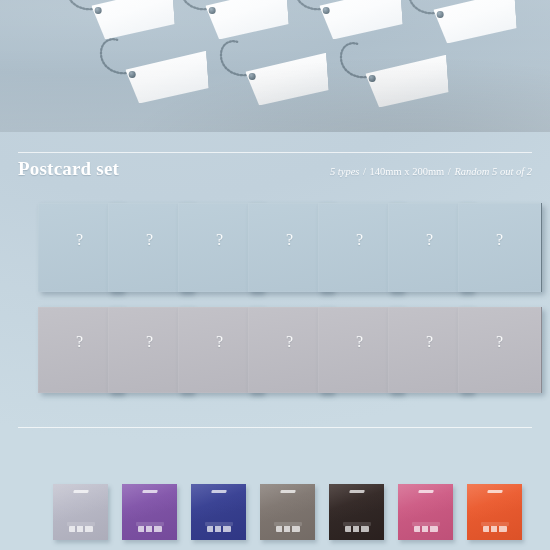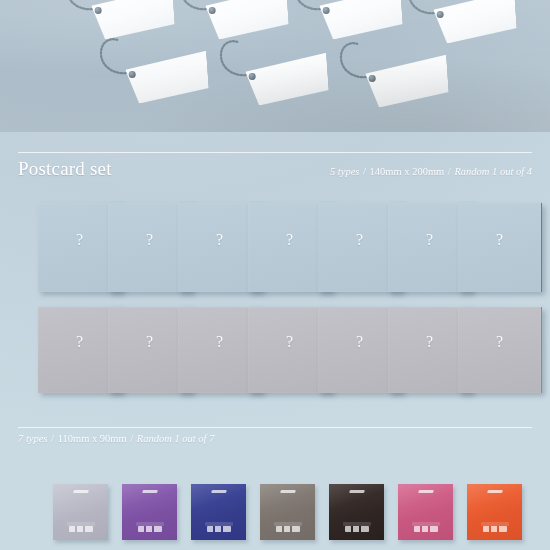--- a/index.html
+++ b/index.html
@@ -80,21 +80,21 @@
     background: rgba(255,255,255,0.72);
   }
   .section-head .row {
     display: flex;
     align-items: baseline;
     justify-content: space-between;
     padding-top: 5px;
   }
   .section-head .title {
     font-family: "Liberation Serif", serif;
-    font-weight: normal;
+    font-weight: bold;
     font-size: 19px;
     letter-spacing: 0.2px;
     color: #ffffff;
     text-shadow: 0 1px 1px rgba(70,95,115,0.25);
   }
   .section-head .meta {
     font-family: "Liberation Serif", serif;
     font-size: 10.5px;
     color: rgba(255,255,255,0.93);
     white-space: nowrap;
@@ -249,21 +249,21 @@
 
   <div class="section-head" id="head-0" style="top: 152px;">
     <div class="rule"></div>
     <div class="row">
       <div class="title">Postcard set</div>
       <div class="meta">
         <span class="it">5 types</span>
         <span class="sep">/</span>
         <span class="rm">140mm x 200mm</span>
         <span class="sep">/</span>
-        <span class="it">Random 1 out of 4</span>
+        <span class="it">Random 5 out of 2</span>
       </div>
     </div>
   </div>
 
   <div class="card-row" id="card-row-0" style="top: 203px; height: 97px;">
       <div class="card" style="left: 38px; width: 83px; height: 89px; z-index: 10; background: linear-gradient(170deg, rgb(189, 207, 218) 0%, rgb(179, 198, 210) 100%); box-shadow: rgba(55, 80, 95, 0.3) 3px 3px 5px, rgba(255, 255, 255, 0.1) 0px 0px 0px 0.5px inset; border-right: 1px solid rgb(107, 125, 136);">
         <span class="q">?</span>
       </div>
       <div class="card" style="left: 108px; width: 83px; height: 89px; z-index: 11; background: linear-gradient(170deg, rgb(189, 207, 218) 0%, rgb(179, 198, 210) 100%); box-shadow: rgba(55, 80, 95, 0.3) 3px 3px 5px, rgba(255, 255, 255, 0.1) 0px 0px 0px 0.5px inset; border-right: 1px solid rgb(107, 125, 136);">
         <span class="q">?</span>
@@ -304,27 +304,20 @@
         <span class="q">?</span>
       </div>
       <div class="card" style="left: 458px; width: 83px; height: 86px; z-index: 16; background: linear-gradient(170deg, rgb(195, 194, 200) 0%, rgb(183, 182, 189) 100%); box-shadow: rgba(55, 80, 95, 0.3) 3px 3px 5px, rgba(255, 255, 255, 0.1) 0px 0px 0px 0.5px inset; border-right: 1px solid rgb(139, 138, 145);">
         <span class="q">?</span>
       </div>
     </div>
 
   <div class="section-head" id="head-1" style="top: 427px;">
     <div class="rule"></div>
     <div class="row">
-      <div class="meta">
-        <span class="it">7 types</span>
-        <span class="sep">/</span>
-        <span class="rm">110mm x 90mm</span>
-        <span class="sep">/</span>
-        <span class="it">Random 1 out of 7</span>
-      </div>
     </div>
   </div>
 
   <div id="polaroid-row">
       <div class="polaroid" style="left: 53px; background: linear-gradient(165deg, rgb(195, 195, 207) 0%, rgb(182, 182, 196) 55%, rgb(182, 182, 196) 100%);">
         <div class="sheen"></div>
         <div class="logo-top"></div>
         <div class="logo-bot-shadow"></div>
         <div class="logo-bot"></div>
       </div>

